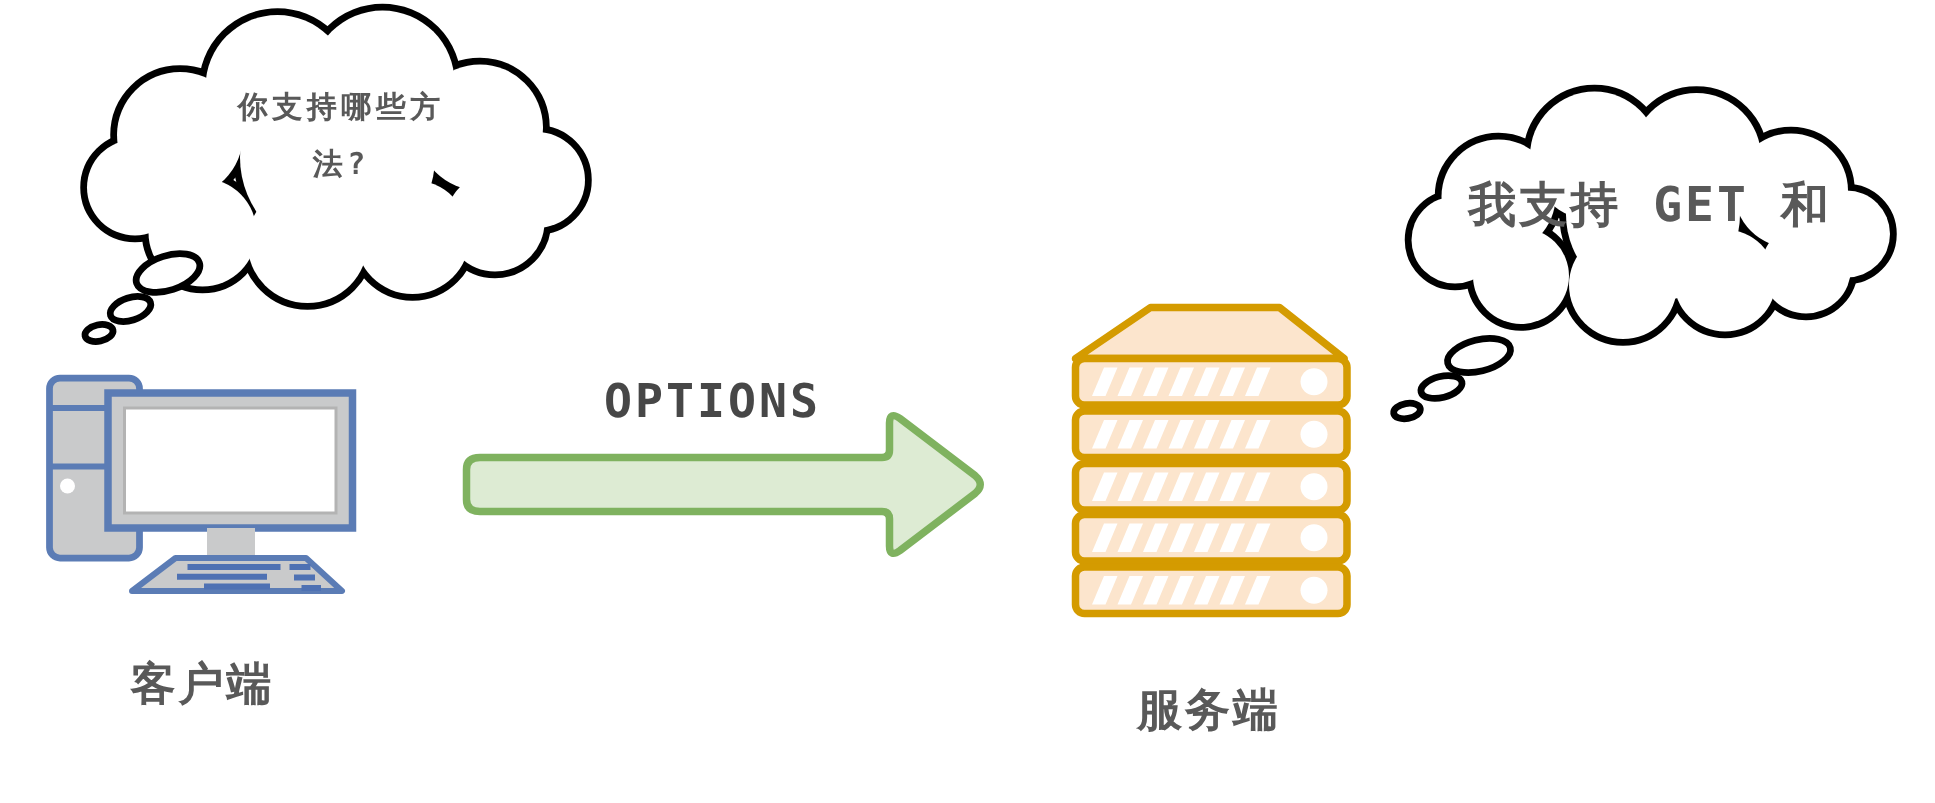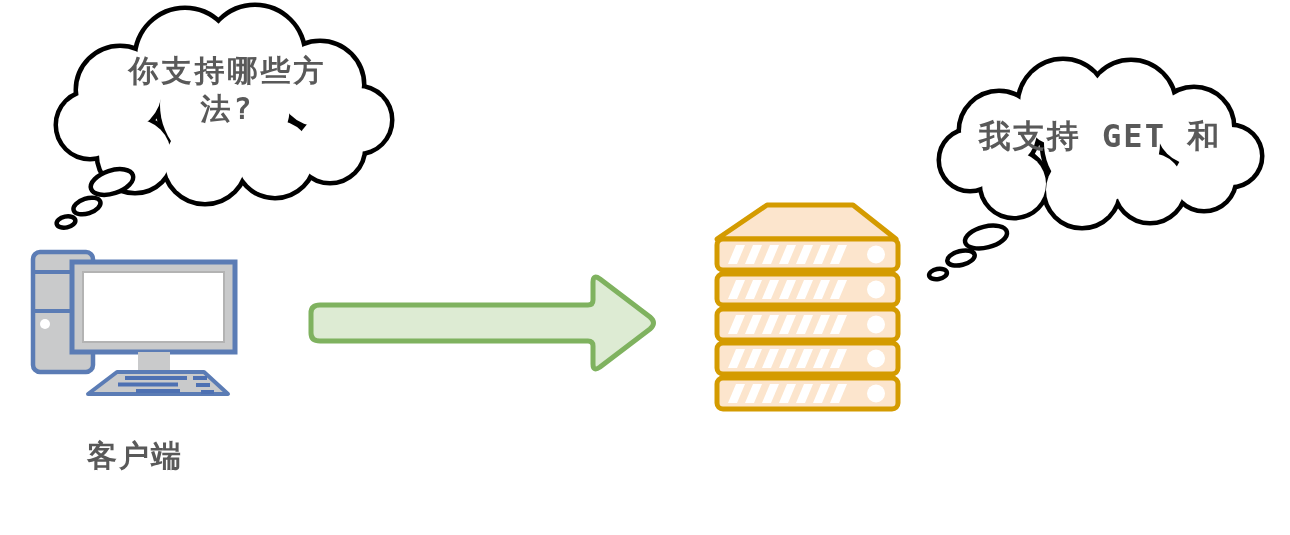--- a/index.html
+++ b/index.html
@@ -24,21 +24,21 @@
     position: absolute;
     text-align: center;
     font-weight: bold;
     color: #595959;
     font-family: "DejaVu Sans Mono", "DejaVu Sans", "Liberation Sans", sans-serif;
     white-space: nowrap;
   }
   .thought-line { display: block; }
   .thought-left {
     left: 60px; top: 52px; width: 335px;
-    font-size: 30px; line-height: 38px; letter-spacing: 3px;
+    font-size: 20px; line-height: 38px; letter-spacing: 3px;
   }
   .thought-right {
     left: 935px; top: 116px; width: 330px;
     font-size: 32px; line-height: 40px; letter-spacing: 2px;
   }
   .options-label {
     left: 330px; top: 250px; width: 290px;
     font-size: 31px; letter-spacing: 2px; color: #474747;
   }
   .entity-label {
@@ -151,17 +151,19 @@
 
   <div class="txt thought-left">
     <span class="thought-line">你支持哪些方</span>
     <span class="thought-line">法?</span>
   </div>
 
   <div class="txt thought-right">
     <span class="thought-line">我支持 GET 和</span>
   </div>
 
+  <div class="txt options-label">OPTIONS</div>
 
   <div class="txt entity-label client">客户端</div>
 
+  <div class="txt entity-label server">服务端</div>
 
 </div>
 
 </body></html>

